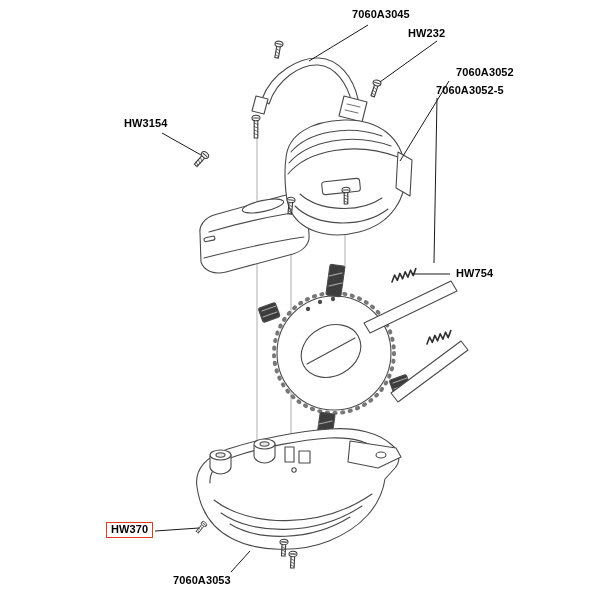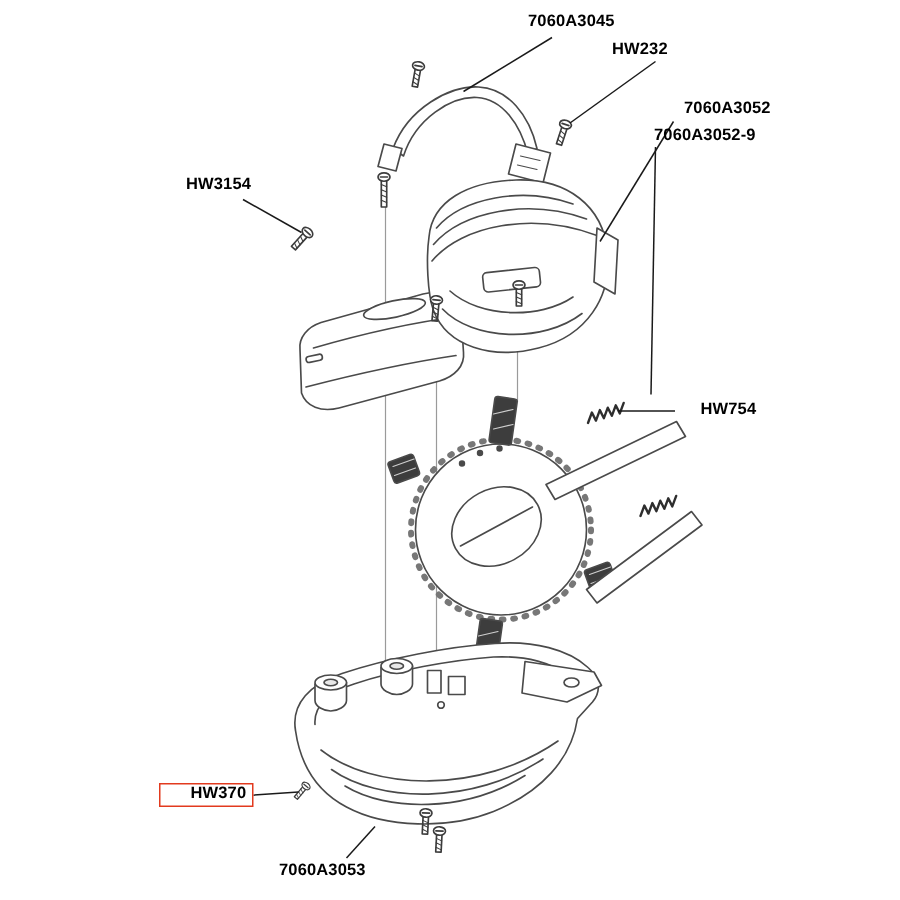--- a/index.html
+++ b/index.html
@@ -1,30 +1,30 @@
 <!DOCTYPE html>
 <html style="--hl: #e23a1e;"><head>
 <meta charset="utf-8">
 <style>
   *{margin:0;padding:0;box-sizing:border-box}
   html,body{background:#ffffff}
   body{width:600px;height:600px;overflow:hidden}
   .stage{position:relative;width:600px;height:583px;background:#fff;font-family:"Liberation Sans",sans-serif}
   .stage > svg{position:absolute;left:0;top:0}
   .label{position:absolute;font-size:11px;font-weight:bold;color:#000;white-space:nowrap;letter-spacing:.1px}
-  .label.highlight{border:1.5px solid var(--hl,#e23a1e);padding:0 4px 1px 20px;line-height:13px;background:#fff}
+  .label.highlight{border:1.5px solid var(--hl,#e23a1e);padding:0 4px 1px 4px;line-height:13px;background:#fff}
   
   #lbl-0{left:352px;top:8px}
   #lbl-1{left:408px;top:27px}
   #lbl-2{left:456px;top:66px}
   #lbl-3{left:436px;top:84px}
   #lbl-4{left:124px;top:117px}
-  #lbl-5{left:467px;top:267px}
+  #lbl-5{left:456px;top:267px}
   #lbl-6{left:106px;top:522px}
-  #lbl-7{left:186px;top:574px}
+  #lbl-7{left:173px;top:574px}
 </style>
 </head>
 <body>
 
 <div class="stage">
 
   <svg width="600" height="600" viewBox="0 0 600 600" xmlns="http://www.w3.org/2000/svg">
     <defs>
       <g id="screw-s" fill="none">
         <path d="M-1.8,2.5 L-1.8,14 M1.8,2.5 L1.8,14 M-1.8,14 L1.8,14"></path>
@@ -158,19 +158,19 @@
       <line x1="162" y1="133" x2="201" y2="155"></line>
       <line x1="450" y1="274" x2="412" y2="274"></line>
       <line x1="155" y1="531" x2="199" y2="528"></line>
       <line x1="231" y1="572" x2="250" y2="551"></line>
     </g>
   </svg>
 
   <div id="lbl-0" class="label">7060A3045</div>
   <div id="lbl-1" class="label">HW232</div>
   <div id="lbl-2" class="label">7060A3052</div>
-  <div id="lbl-3" class="label">7060A3052-9</div>
+  <div id="lbl-3" class="label">7060A3052-5</div>
   <div id="lbl-4" class="label">HW3154</div>
   <div id="lbl-5" class="label">HW754</div>
   <div id="lbl-6" class="label highlight">HW370</div>
   <div id="lbl-7" class="label">7060A3053</div>
 
 </div>
 
 </body></html>

